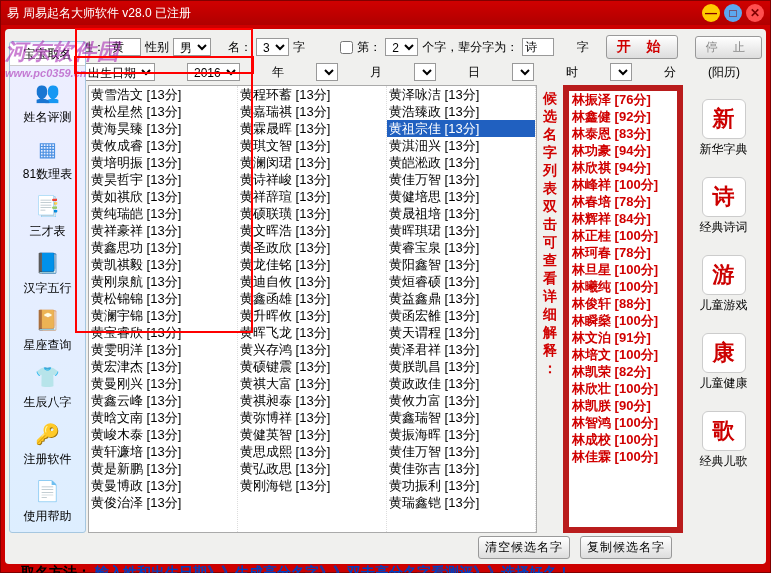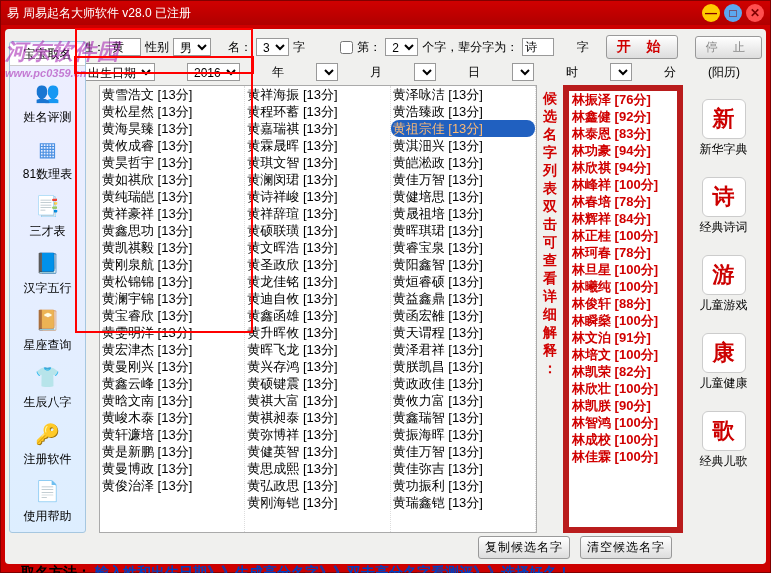--- a/index.html
+++ b/index.html
@@ -25,25 +25,25 @@
 .mainarea { display: flex; height: 448px; margin-top: 2px; }
 .sidebar-left, .sidebar-right { width: 77px; display: flex; flex-direction: column; align-items: center; gap: 7px; font-size: 12px; }
 .sidebar-left { background: linear-gradient(#eef, #ddeeff); border: 1px solid #a6c7e0; border-radius: 3px; padding-top: 2px; }
 .tab-head { color: #000; font-size: 12px; padding: 2px; width: 100%; text-align: center; background: #fff; border-bottom: 1px solid #ccc; }
 .side-item { display: flex; flex-direction: column; align-items: center; padding: 4px 0; cursor: pointer; }
 .side-icon { width: 36px; height: 30px; border-radius: 4px; display: flex; align-items: center; justify-content: center; font-size: 20px; margin-bottom: 2px; }
 .sidebar-right .side-item { margin-bottom: 4px; }
 .sidebar-right .side-icon { width: 44px; height: 40px; background: #fff; border: 1px solid #ccc; border-radius: 6px; font-size: 22px; color: #c00; font-weight: bold; }
 
 .middle { flex: 1; display: flex; gap: 2px; padding: 0 2px; }
-.namelist { flex: 1; background: #fff; border: 1px solid #aaa; font-size: 13px; overflow: hidden; display: flex; margin-left: 11px; }
+.namelist { flex: 1; background: #fff; border: 1px solid #aaa; font-size: 13px; overflow: hidden; display: flex; }
 .namelist-cols { display: flex; width: 100%; }
 .namecol { flex: 1; border-right: 1px dotted #ddd; }
 .name-item { white-space: nowrap; padding: 0 2px; line-height: 17px; font-size: 13px; }
-.name-item.sel { background: #2060c0; color: #fdba74; border-radius: 8px; }
+.name-item.sel { background: #2060c0; color: #ffffff; }
 
 .verttext { width: 22px; display: flex; flex-direction: column; align-items: center; color: #d00000; font-size: 14px; font-weight: bold; padding-top: 4px; line-height: 18px; }
 
 .candlist { width: 120px; background: #fff; border: 6px solid #b91c1c; font-size: 13px; overflow: hidden; }
 .cand-item { color: #d00000; font-weight: bold; padding: 0 3px; line-height: 17px; white-space: nowrap; }
 
 .footer-btns { display: flex; justify-content: flex-end; gap: 10px; padding: 3px 90px 3px 0; }
 .bottom-info { font-size: 14px; padding: 0 12px; line-height: 20px; }
 .bottom-info .black { color: #000; font-weight: bold; }
 .bottom-info .blue { color: #0040c0; font-weight: bold; }
@@ -155,20 +155,21 @@
       </div>
 
       <div class="middle">
         <div class="namelist">
           <div class="namelist-cols">
             <div class="namecol" id="col1">
                 <div class="name-item">黄雪浩文 [13分]</div>
                 <div class="name-item">黄松星然 [13分]</div>
                 <div class="name-item">黄海昊臻 [13分]</div>
                 <div class="name-item">黄攸成睿 [13分]</div>
+                <div class="name-item">黄培明振 [13分]</div>
                 <div class="name-item">黄昊哲宇 [13分]</div>
                 <div class="name-item">黄如祺欣 [13分]</div>
                 <div class="name-item">黄纯瑞皑 [13分]</div>
                 <div class="name-item">黄祥豪祥 [13分]</div>
                 <div class="name-item">黄鑫思功 [13分]</div>
                 <div class="name-item">黄凯祺毅 [13分]</div>
                 <div class="name-item">黄刚泉航 [13分]</div>
                 <div class="name-item">黄松锦锦 [13分]</div>
                 <div class="name-item">黄澜宇锦 [13分]</div>
                 <div class="name-item">黄宝睿欣 [13分]</div>
@@ -177,21 +178,20 @@
                 <div class="name-item">黄曼刚兴 [13分]</div>
                 <div class="name-item">黄鑫云峰 [13分]</div>
                 <div class="name-item">黄晗文南 [13分]</div>
                 <div class="name-item">黄峻木泰 [13分]</div>
                 <div class="name-item">黄轩濂培 [13分]</div>
                 <div class="name-item">黄是新鹏 [13分]</div>
                 <div class="name-item">黄曼博政 [13分]</div>
                 <div class="name-item">黄俊治泽 [13分]</div>
               </div>
             <div class="namecol" id="col2">
-                <div class="name-item">黄祥海振 [13分]</div>
                 <div class="name-item">黄程环蓄 [13分]</div>
                 <div class="name-item">黄嘉瑞祺 [13分]</div>
                 <div class="name-item">黄霖晟晖 [13分]</div>
                 <div class="name-item">黄琪文智 [13分]</div>
                 <div class="name-item">黄澜闵珺 [13分]</div>
                 <div class="name-item">黄诗祥峻 [13分]</div>
                 <div class="name-item">黄祥辞瑄 [13分]</div>
                 <div class="name-item">黄硕联璜 [13分]</div>
                 <div class="name-item">黄文晖浩 [13分]</div>
                 <div class="name-item">黄圣政欣 [13分]</div>
@@ -303,22 +303,22 @@
             <span>儿童健康</span>
           </div>
           <div class="side-item">
             <div class="side-icon">歌</div>
             <span>经典儿歌</span>
           </div>
         </div>
     </div>
 
     <div class="footer-btns">
+      <button class="btn small">清空候选名字</button>
       <button class="btn small">复制候选名字</button>
-      <button class="btn small">清空候选名字</button>
     </div>
 
     <div class="bottom-info">
       <span class="black">取名方法：</span>
       <span class="blue">输入姓和出生日期》》生成高分名字》》双击高分名字看测评》》选择好名！</span><br>
       
       
     </div>
 
     <div class="redbox" style="left:70px; top:-1px; width:178px; height:305px;"></div>

